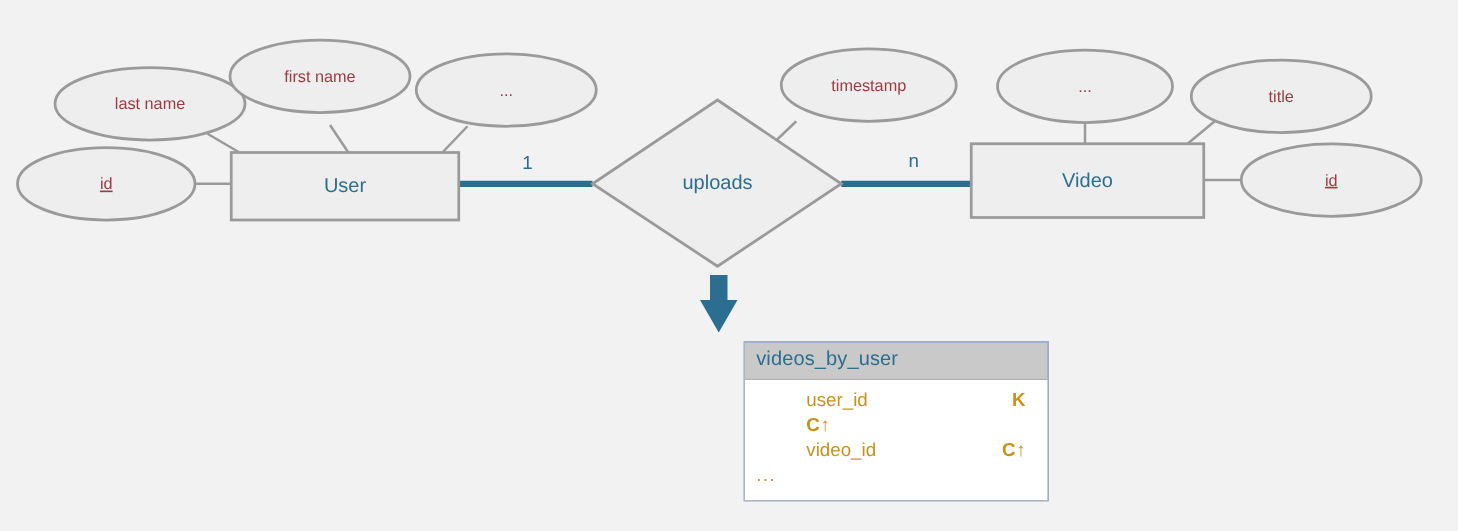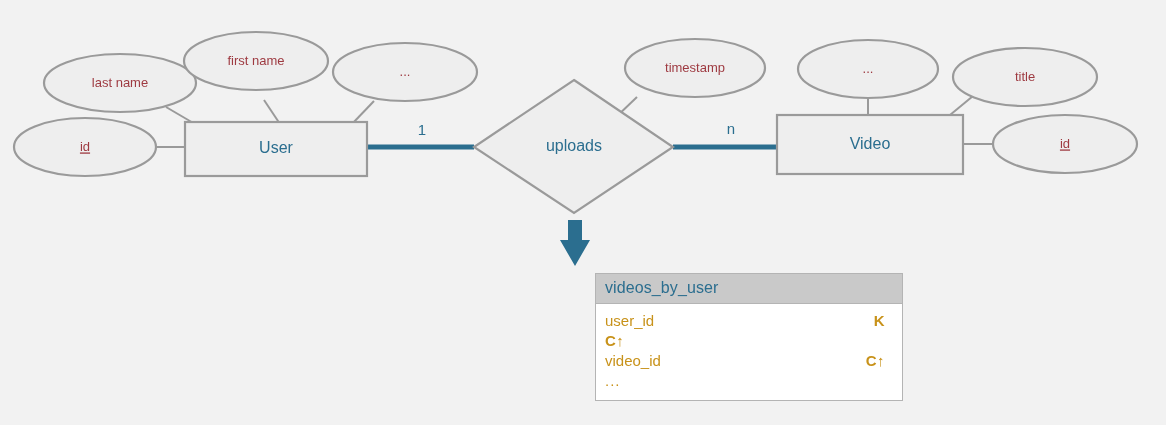--- a/index.html
+++ b/index.html
@@ -86,21 +86,21 @@
     font-family: "Liberation Sans", sans-serif;
     font-size: 15px;
     text-anchor: middle;
     dominant-baseline: middle;
   }
   
   .cql-table {
     position: absolute;
     left: 595px;
     top: 273px;
-    width: 308px;
+    width: 244px;
     border: 1px solid #b4b4b4;
     background: #3b82f6;
     box-sizing: border-box;
   }
   .cql-header {
     background: #c9c9c9;
     color: #2b6e8f;
     font-family: "Liberation Sans", sans-serif;
     font-size: 16px;
     padding: 5px 9px 6px 9px;
@@ -113,20 +113,21 @@
   }
   .cql-row {
     display: flex;
     justify-content: space-between;
     align-items: center;
     color: #c8921a;
     font-family: "Liberation Sans", sans-serif;
     font-size: 15px;
     line-height: 1.33;
     white-space: nowrap;
+    margin-left: 40px;
   }
   .cql-col-name { text-align: left; }
   .cql-col-mark {
     text-align: right;
     font-weight: bold;
     padding-right: 8px;
     letter-spacing: 0.5px;
   }
   .cql-ellipsis {
     color: #c8921a;

